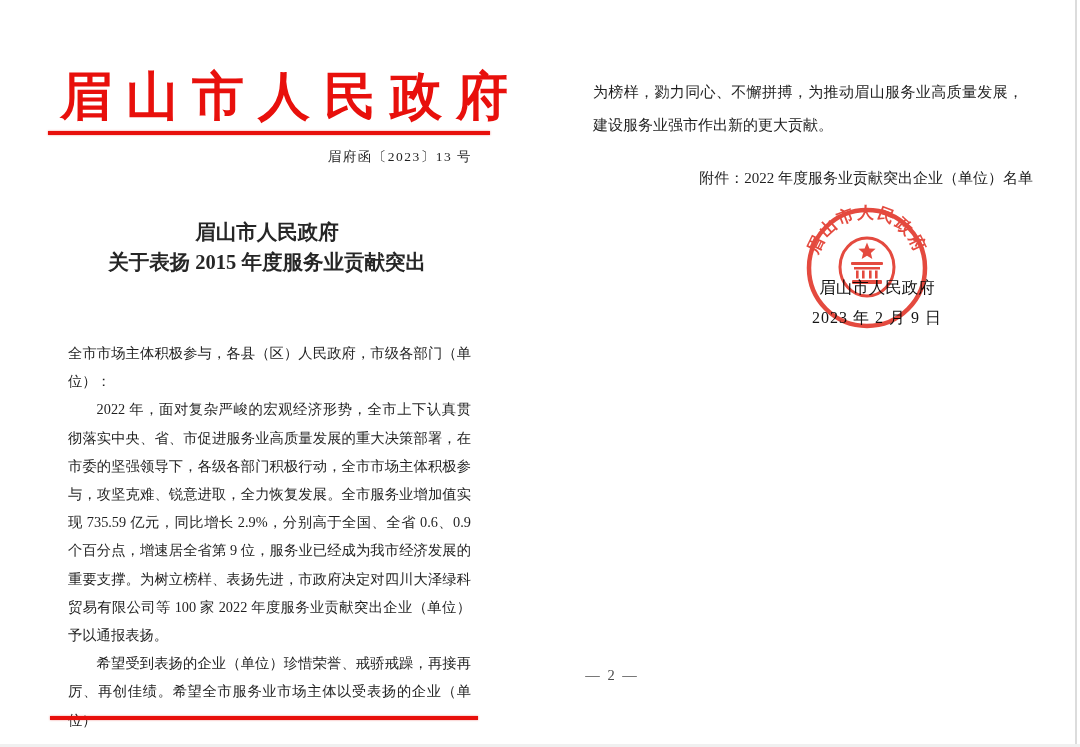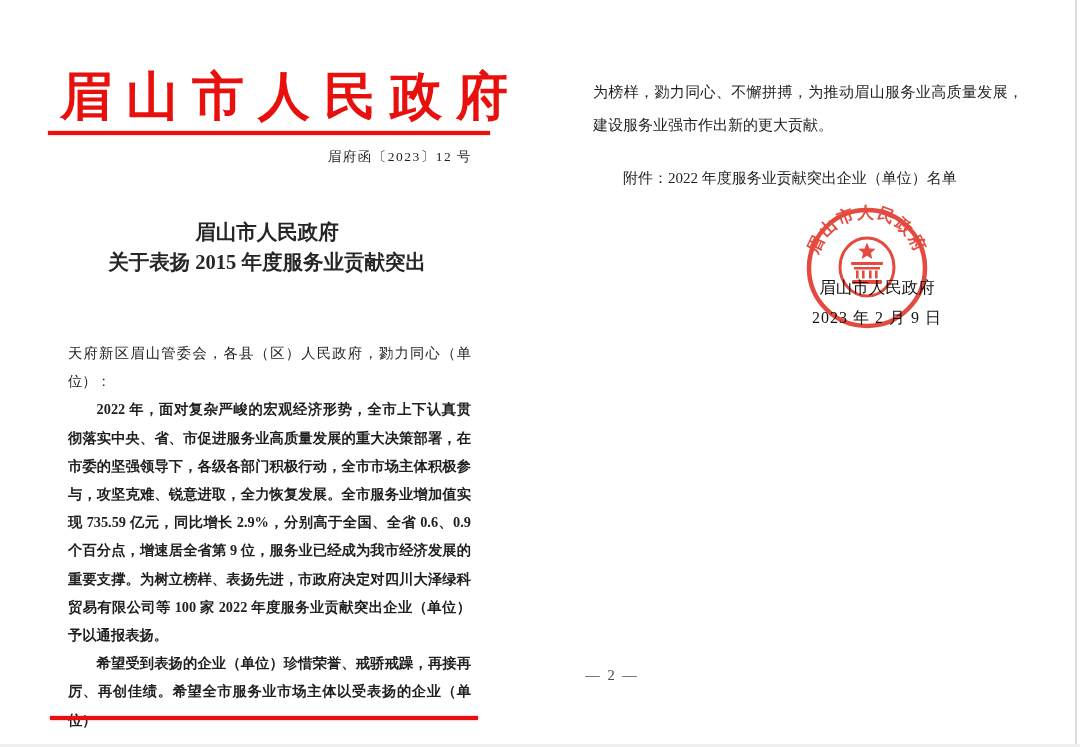--- a/index.html
+++ b/index.html
@@ -28,48 +28,48 @@
     position:absolute;top:62px;left:46px;width:448px;
     text-align:center;color:var(--red);
     font-size:52px;font-weight:bold;letter-spacing:14px;text-indent:14px;
     white-space:nowrap;
   }
   .rule-top{position:absolute;top:131px;left:48px;width:442px;height:4px;background:var(--red);box-shadow:0 0 2px rgba(232,16,12,.55);}
   .doc-number{position:absolute;top:148px;right:62px;font-size:13.5px;color:#222;letter-spacing:1.5px;white-space:nowrap;}
   .doc-title{position:absolute;top:218px;left:34px;width:466px;text-align:center;color:#262626;font-size:20.5px;line-height:29.5px;font-weight:600;}
   .body-text{position:absolute;top:339px;left:68px;width:403px;color:var(--ink);font-size:14.3px;line-height:28.2px;text-align:justify;text-justify:inter-ideograph;}
   .body-text p{margin:0;}
-  .body-text p.indent{text-indent:2em;font-weight:bold;}
+  .body-text p.indent{text-indent:2em;}
   .rule-bottom{position:absolute;top:716px;left:50px;width:428px;height:4px;background:var(--red);box-shadow:0 0 2px rgba(232,16,12,.55);}
 
   
   .cont{position:absolute;top:76px;left:72px;width:430px;margin:0;color:var(--ink);font-size:15px;line-height:33px;text-align:justify;text-justify:inter-ideograph;}
-  .attachment{position:absolute;top:169px;left:72px;width:440px;margin:0;color:var(--ink);font-size:15px;text-indent:2em;white-space:nowrap;}
+  .attachment{position:absolute;top:169px;left:72px;width:440px;margin:0;color:var(--ink);font-size:15px;text-indent:2em;white-space:nowrap;text-align:right;}
   .signer{position:absolute;top:277px;left:236px;width:240px;text-align:center;color:#151515;font-size:16.5px;white-space:nowrap;}
   .sign-date{position:absolute;top:308px;left:236px;width:240px;text-align:center;color:#151515;font-size:16px;letter-spacing:1px;white-space:nowrap;}
   .seal{position:absolute;top:204px;left:282px;width:128px;height:128px;mix-blend-mode:multiply;opacity:.92;}
   .page-num{position:absolute;top:667px;left:36px;width:110px;text-align:center;color:#4a4a4a;font-size:14.5px;letter-spacing:2px;white-space:nowrap;}
 </style>
 </head>
 <body>
 
 <div class="viewer">
 
   <div class="page page-left">
     <div class="letterhead">眉山市人民政府</div>
     <div class="rule-top"></div>
-    <div class="doc-number">眉府函〔2023〕12 号</div>
+    <div class="doc-number">眉府函〔2023〕13 号</div>
 
     <div class="doc-title">
       <div>眉山市人民政府</div>
       <div>关于表扬 2015 年度服务业贡献突出</div>
     </div>
 
     <div class="body-text">
-      <p>天府新区眉山管委会，各县（区）人民政府，勠力同心（单位）：</p>
+      <p>全市市场主体积极参与，各县（区）人民政府，市级各部门（单位）：</p>
       <p class="indent">2022 年，面对复杂严峻的宏观经济形势，全市上下认真贯彻落实中央、省、市促进服务业高质量发展的重大决策部署，在市委的坚强领导下，各级各部门积极行动，全市市场主体积极参与，攻坚克难、锐意进取，全力恢复发展。全市服务业增加值实现 735.59 亿元，同比增长 2.9%，分别高于全国、全省 0.6、0.9 个百分点，增速居全省第 9 位，服务业已经成为我市经济发展的重要支撑。为树立榜样、表扬先进，市政府决定对四川大泽绿科贸易有限公司等 100 家 2022 年度服务业贡献突出企业（单位）予以通报表扬。</p>
       <p class="indent">希望受到表扬的企业（单位）珍惜荣誉、戒骄戒躁，再接再厉、再创佳绩。希望全市服务业市场主体以受表扬的企业（单位）</p>
     </div>
 
     <div class="rule-bottom"></div>
   </div>
 
   <div class="page-gap"></div>
 
   <div class="page page-right">

